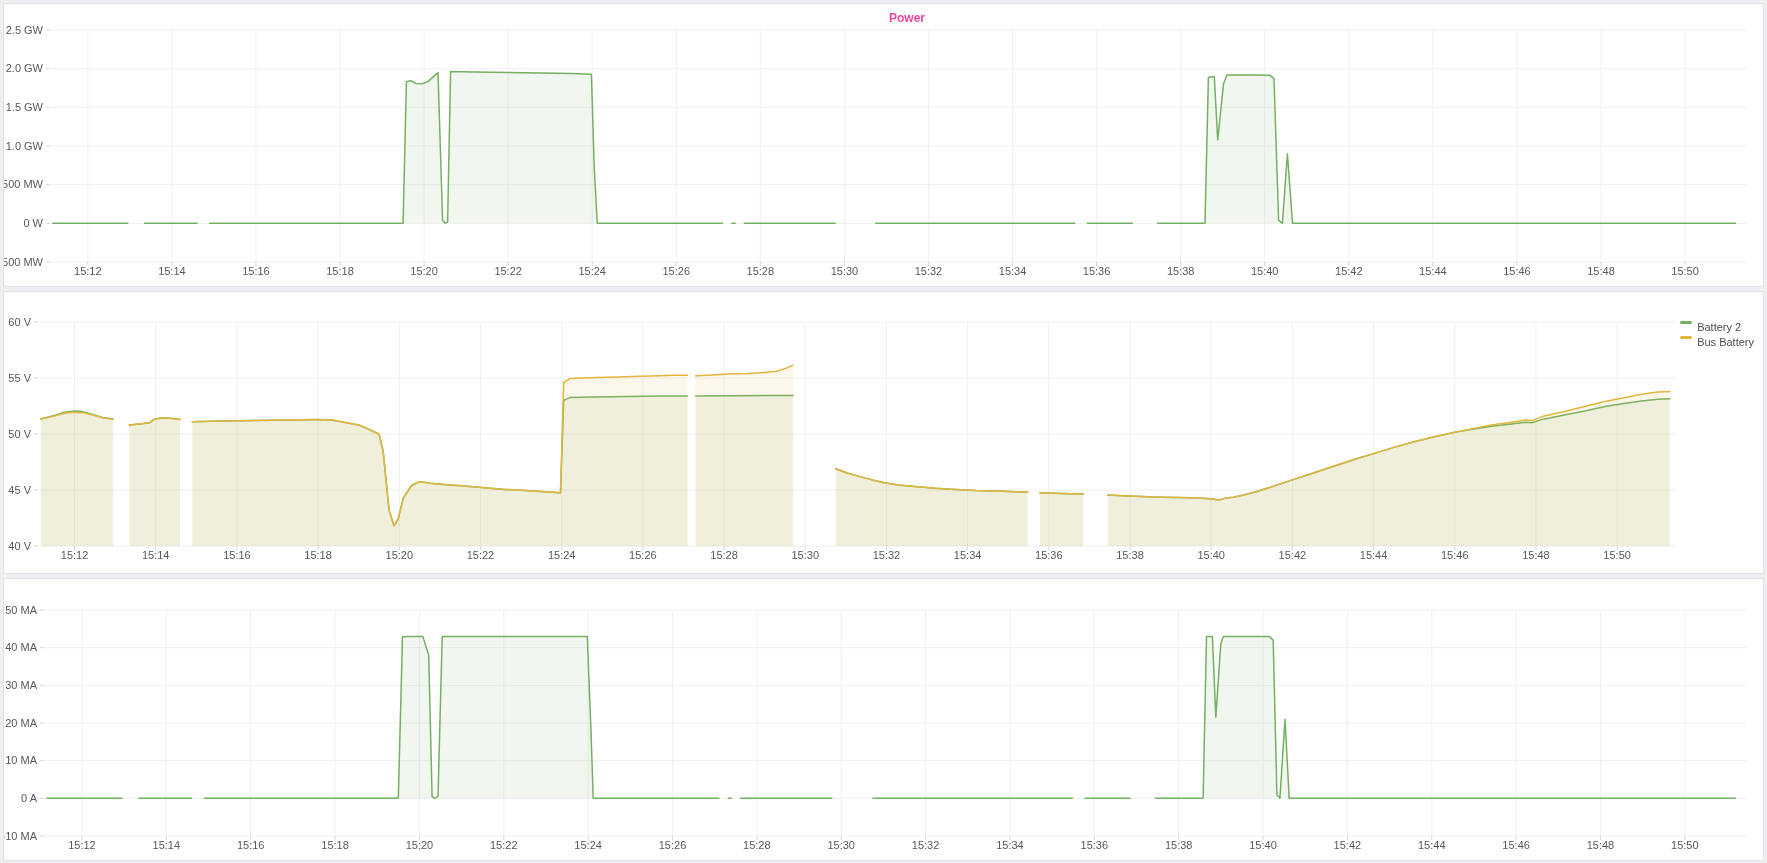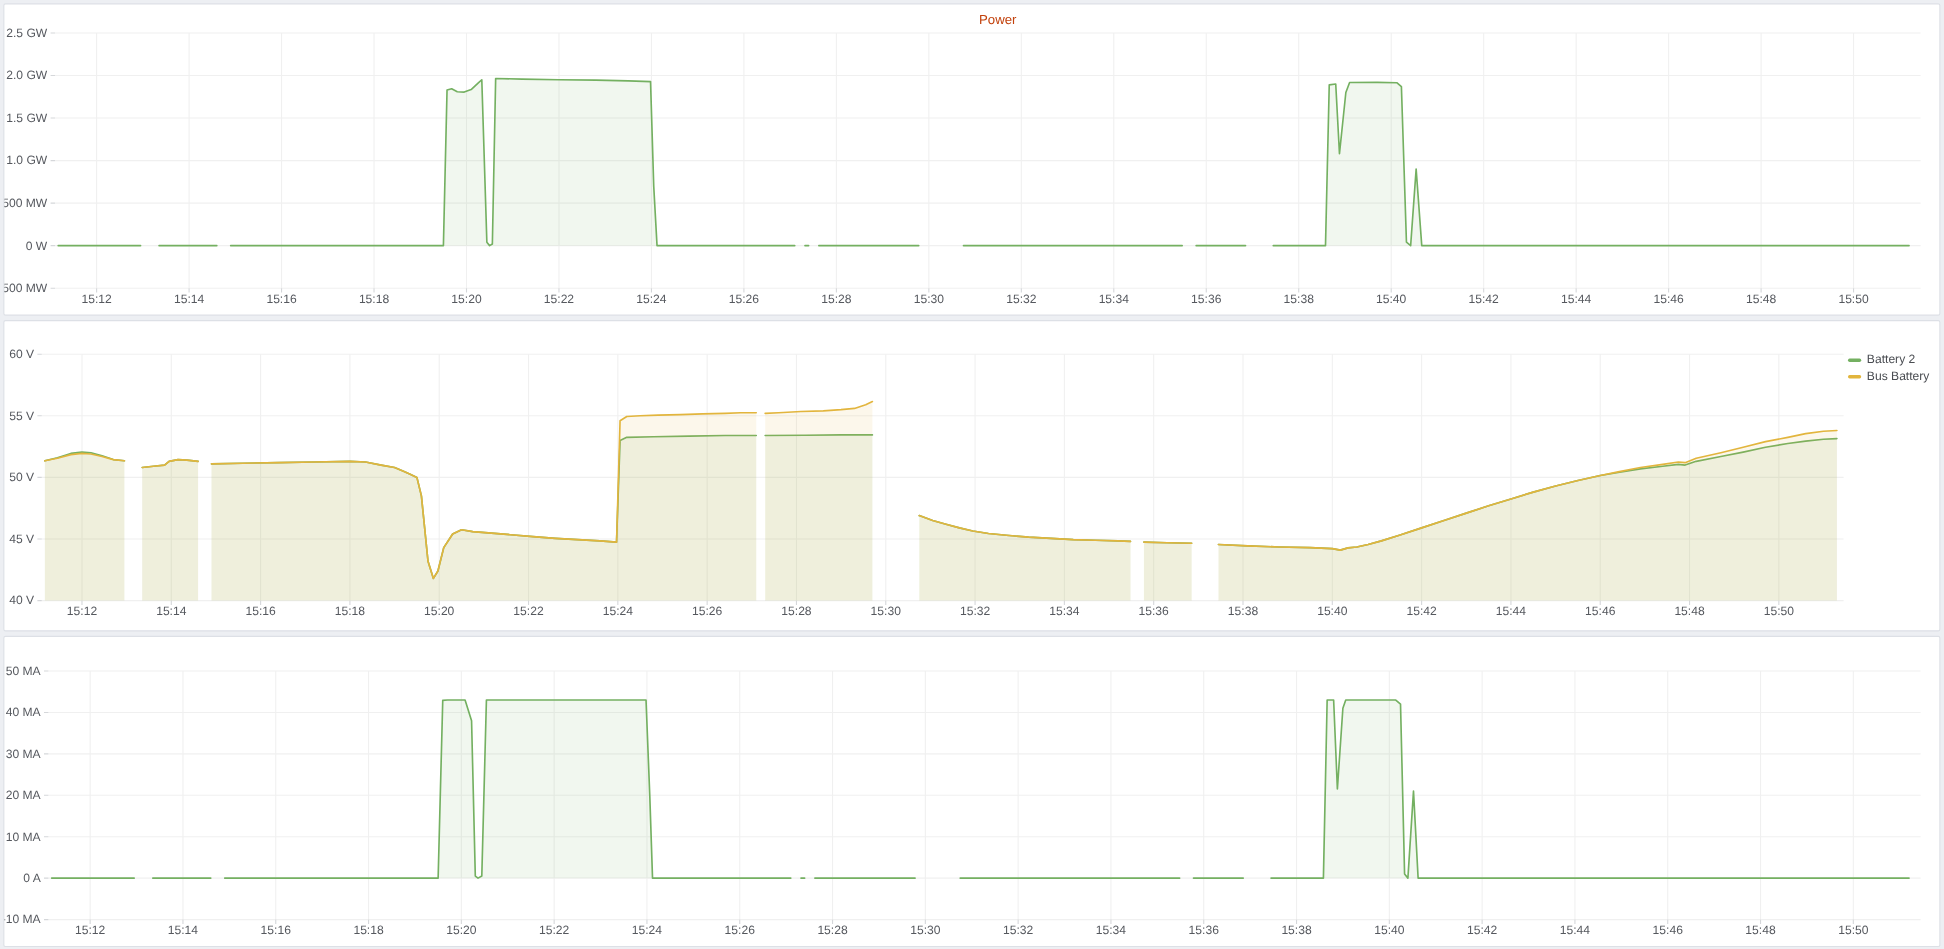--- a/index.html
+++ b/index.html
@@ -4,25 +4,25 @@
 <style>
   html,body{margin:0;padding:0;background:#edeff3;width:1767px;height:863px;overflow:hidden;
     font-family:"Liberation Sans",sans-serif;-webkit-font-smoothing:antialiased;}
   .dashboard{position:relative;width:1767px;height:863px;}
   .panel{position:absolute;left:3px;width:1761px;background:#ffffff;border:1px solid #dde0e6;
     border-radius:2px;box-sizing:border-box;}
   .panel-power{top:3px;height:284px;}
   .panel-voltage{top:291px;height:283px;}
   .panel-current{top:578px;height:283px;}
   .panel-title{position:absolute;top:3px;left:0;right:0;height:22px;line-height:22px;
-    text-align:center;font-size:12px;font-weight:400;color:#c2410c;cursor:pointer;padding-left:47px;}
+    text-align:center;font-size:12px;font-weight:700;color:#ec4899;cursor:pointer;padding-left:47px;}
   .chart-svg{position:absolute;top:0;left:0;}
   .legend{position:absolute;top:29px;right:9px;display:flex;flex-direction:column;gap:3px;
     font-size:11px;color:#4a4d52;}
-  .legend-item{display:flex;align-items:center;gap:5px;cursor:pointer;white-space:nowrap;}
+  .legend-item{display:flex;gap:5px;cursor:pointer;white-space:nowrap;}
   .legend-swatch{display:inline-block;width:12px;height:3px;border-radius:2px;}
 </style>
 </head>
 <body>
 
 <div class="dashboard">
 
   <div class="panel panel-power">
     <svg class="chart-svg" width="1759" height="282" viewBox="0 0 1759 282">
         <line x1="46" y1="26" x2="1742" y2="26" stroke="#f0f0f0" stroke-width="1"></line>

